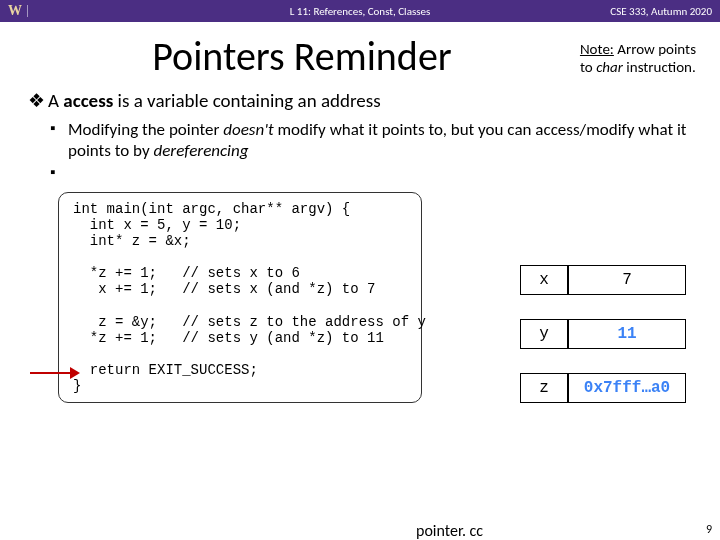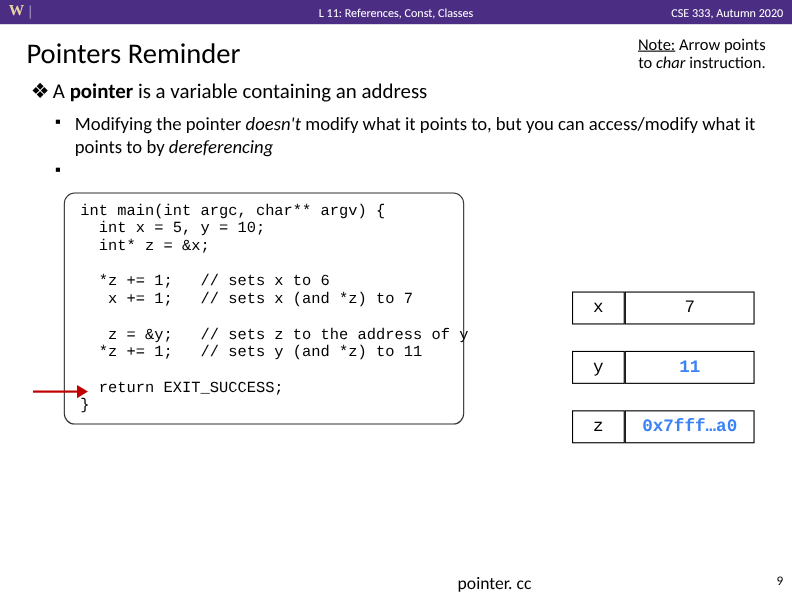--- a/index.html
+++ b/index.html
@@ -7,22 +7,22 @@
   body { width: 720px; height: 540px; font-family: Calibri, Arial, sans-serif; background: #fff; color: #000; position: relative; overflow: hidden; }
 
   .header { background: #4b2e83; height: 22px; display: flex; align-items: center; padding: 0 8px; color: #fff; }
   .header .logo { font-weight: bold; font-size: 11px; letter-spacing: 0.5px; display: flex; align-items: center; gap: 4px; }
   .header .logo .w { font-family: "Times New Roman", serif; font-size: 14px; font-weight: bold; color: #e8d3a2; }
   .header .logo .divider { width:1px; height:12px; background:#fff; opacity:.5; }
   .header .center { position:absolute; left:0; right:0; text-align:center; font-size:11px; }
   .header .right { margin-left:auto; font-size:11px; }
 
   .title-row { display:flex; align-items:center; padding: 6px 24px 0 24px; }
-  .title-row h1 { font-size: 26px; margin: 4px 0 8px 0; font-weight: 400; flex: 1; }
-  .note { font-size: 15px; text-align: right; line-height: 1.15; }
+  .title-row h1 { font-size: 40px; margin: 4px 0 8px 0; font-weight: 400; flex: 1; text-align: center; }
+  .note { font-size: 15px; line-height: 1.15; }
   .note .u { text-decoration: underline; }
   .note .i { font-style: italic; }
 
   .body { padding: 0 28px 0 28px; font-size: 19px; line-height: 1.25; }
   .bul1 { display:flex; margin-bottom:6px; }
   .bul1 .b { width:20px; flex:none; }
   .bul2 { display:flex; margin: 2px 0 2px 22px; }
   .bul2 .b { width:18px; flex:none; font-size:15px; }
   .bul2 .t { font-size:17px; }
   .i { font-style: italic; }
@@ -60,21 +60,21 @@
   <div class="note">
     <span class="u">Note:</span><span> Arrow points</span><br>
     <span>to </span><span class="i">char</span><span> instruction.</span>
   </div>
 </div>
 
 <div class="body">
   <div class="bul1">
     <span class="b">❖</span>
     <span>
-      <span>A </span><b>pointer</b><span> is a variable containing an address</span>
+      <span>A </span><b>access</b><span> is a variable containing an address</span>
     </span>
   </div>
   <div class="bul2">
     <span class="b">▪</span>
     <span class="t">
       <span>Modifying the pointer </span><span class="i">doesn't</span><span> modify what it points to, but you can access/modify what it points to by </span><span class="i">dereferencing</span>
     </span>
   </div>
   <div class="bul2">
     <span class="b">▪</span>

